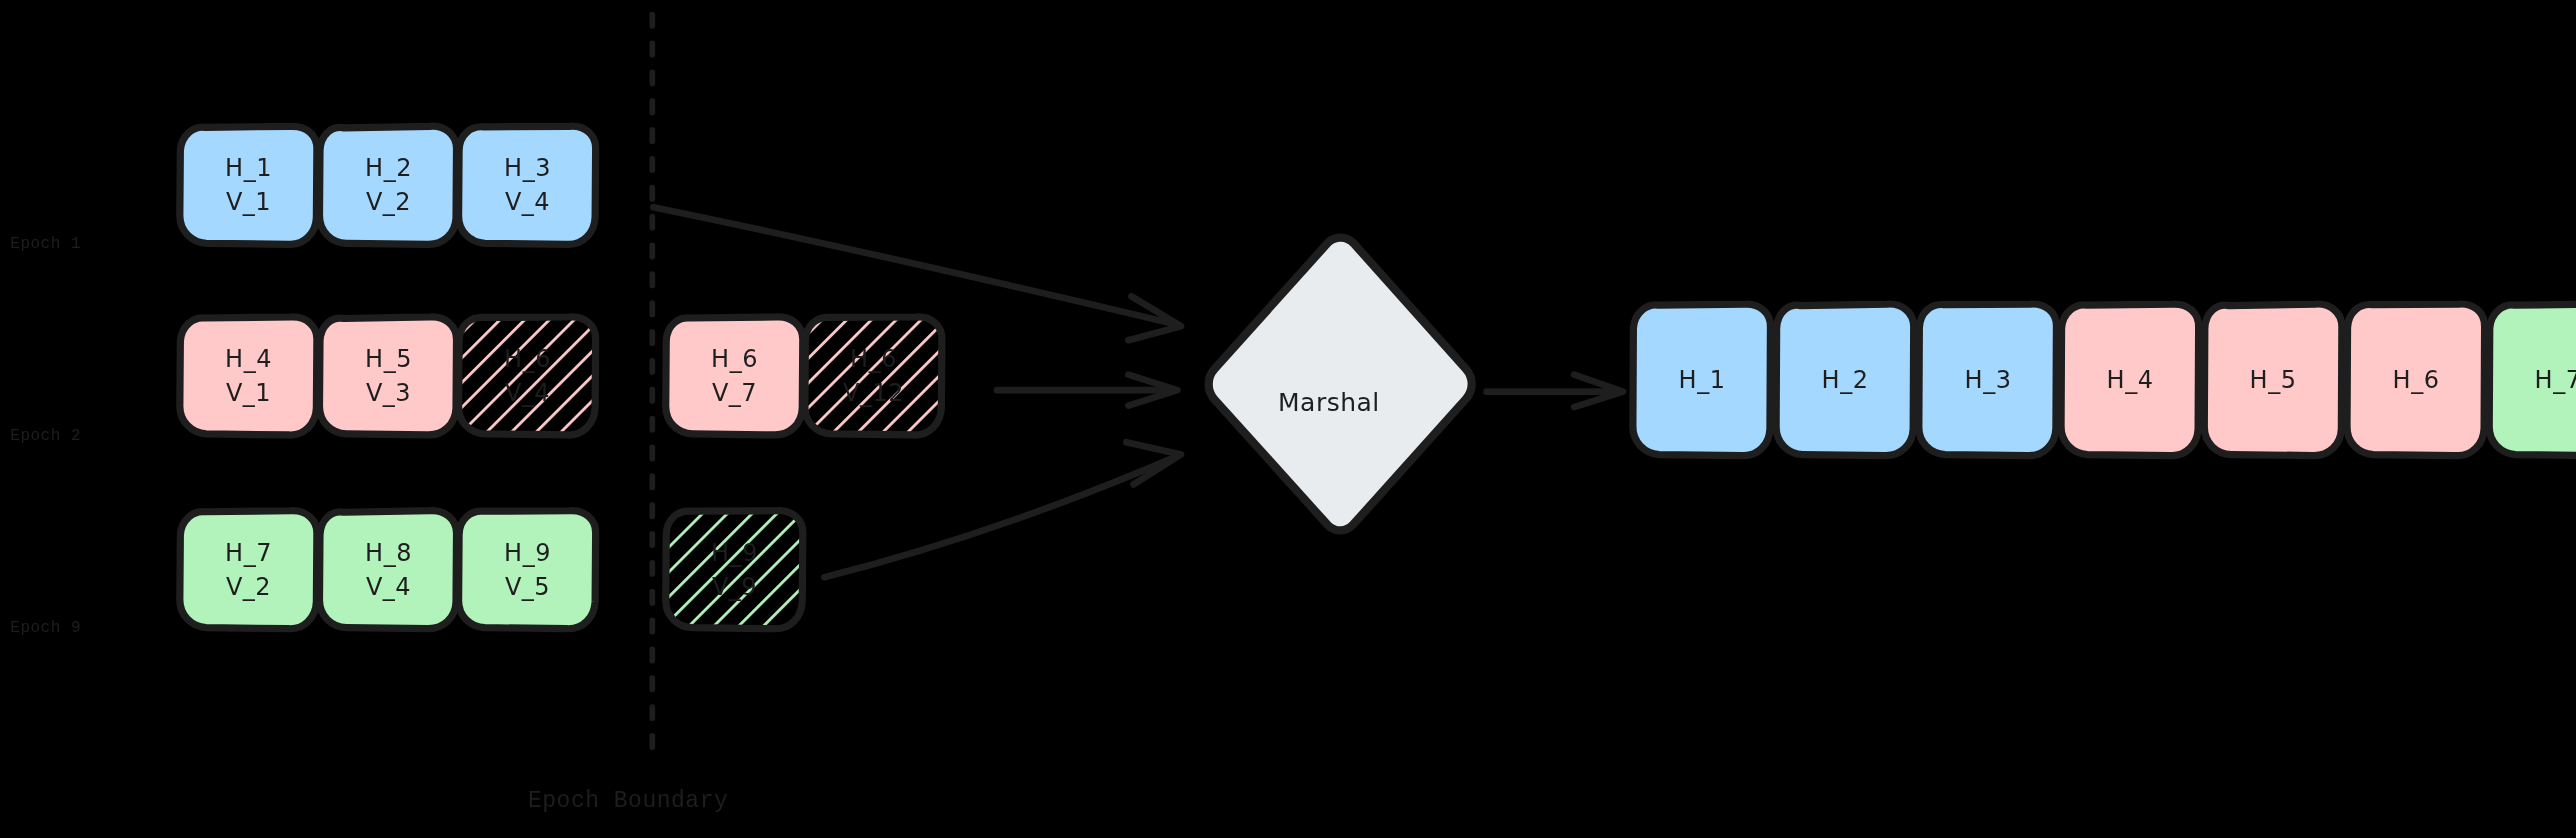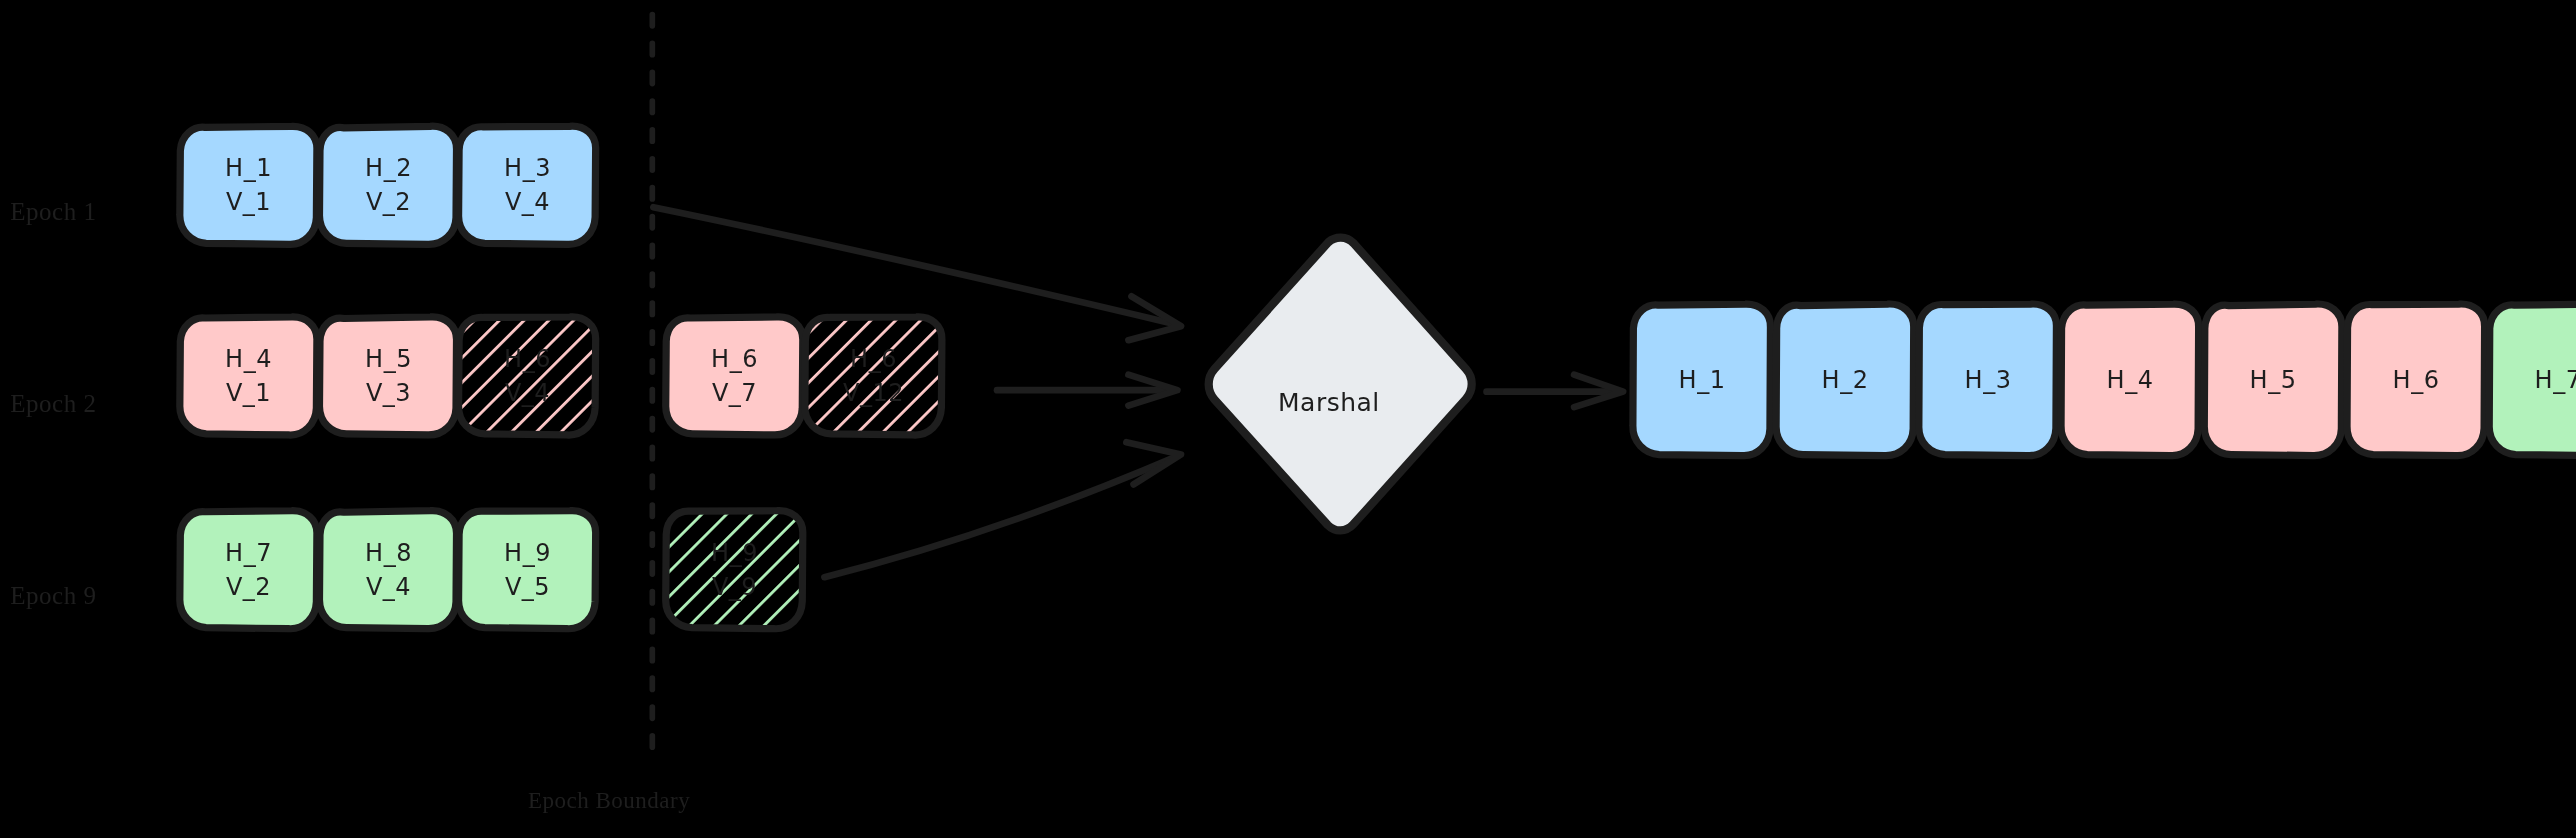--- a/index.html
+++ b/index.html
@@ -40,29 +40,30 @@
     text-align: center;
     font-weight: 400;
   }
   .node-label span {
     display: block;
     white-space: nowrap;
   }
   .epoch-label {
     position: absolute;
     color: #1e1e1e;
-    font-family: Liberation Serif, serif;
-    font-size: 25px;
-    letter-spacing: 0.5px;
-    white-space: nowrap;
+    font-family: Liberation Mono, monospace;
+    font-size: 16px;
+    letter-spacing: 0.5px;
+    white-space: nowrap;
+    margin-top: 37px;
   }
   .boundary-label {
     position: absolute;
     color: #1e1e1e;
-    font-family: Liberation Serif, serif;
+    font-family: Liberation Mono, monospace;
     font-size: 23px;
     letter-spacing: 0.5px;
     white-space: nowrap;
   }
   .marshal-label {
     position: absolute;
     color: #1e1e1e;
     font-family: "DejaVu Sans", sans-serif;
     font-size: 25px;
     letter-spacing: 0.5px;

